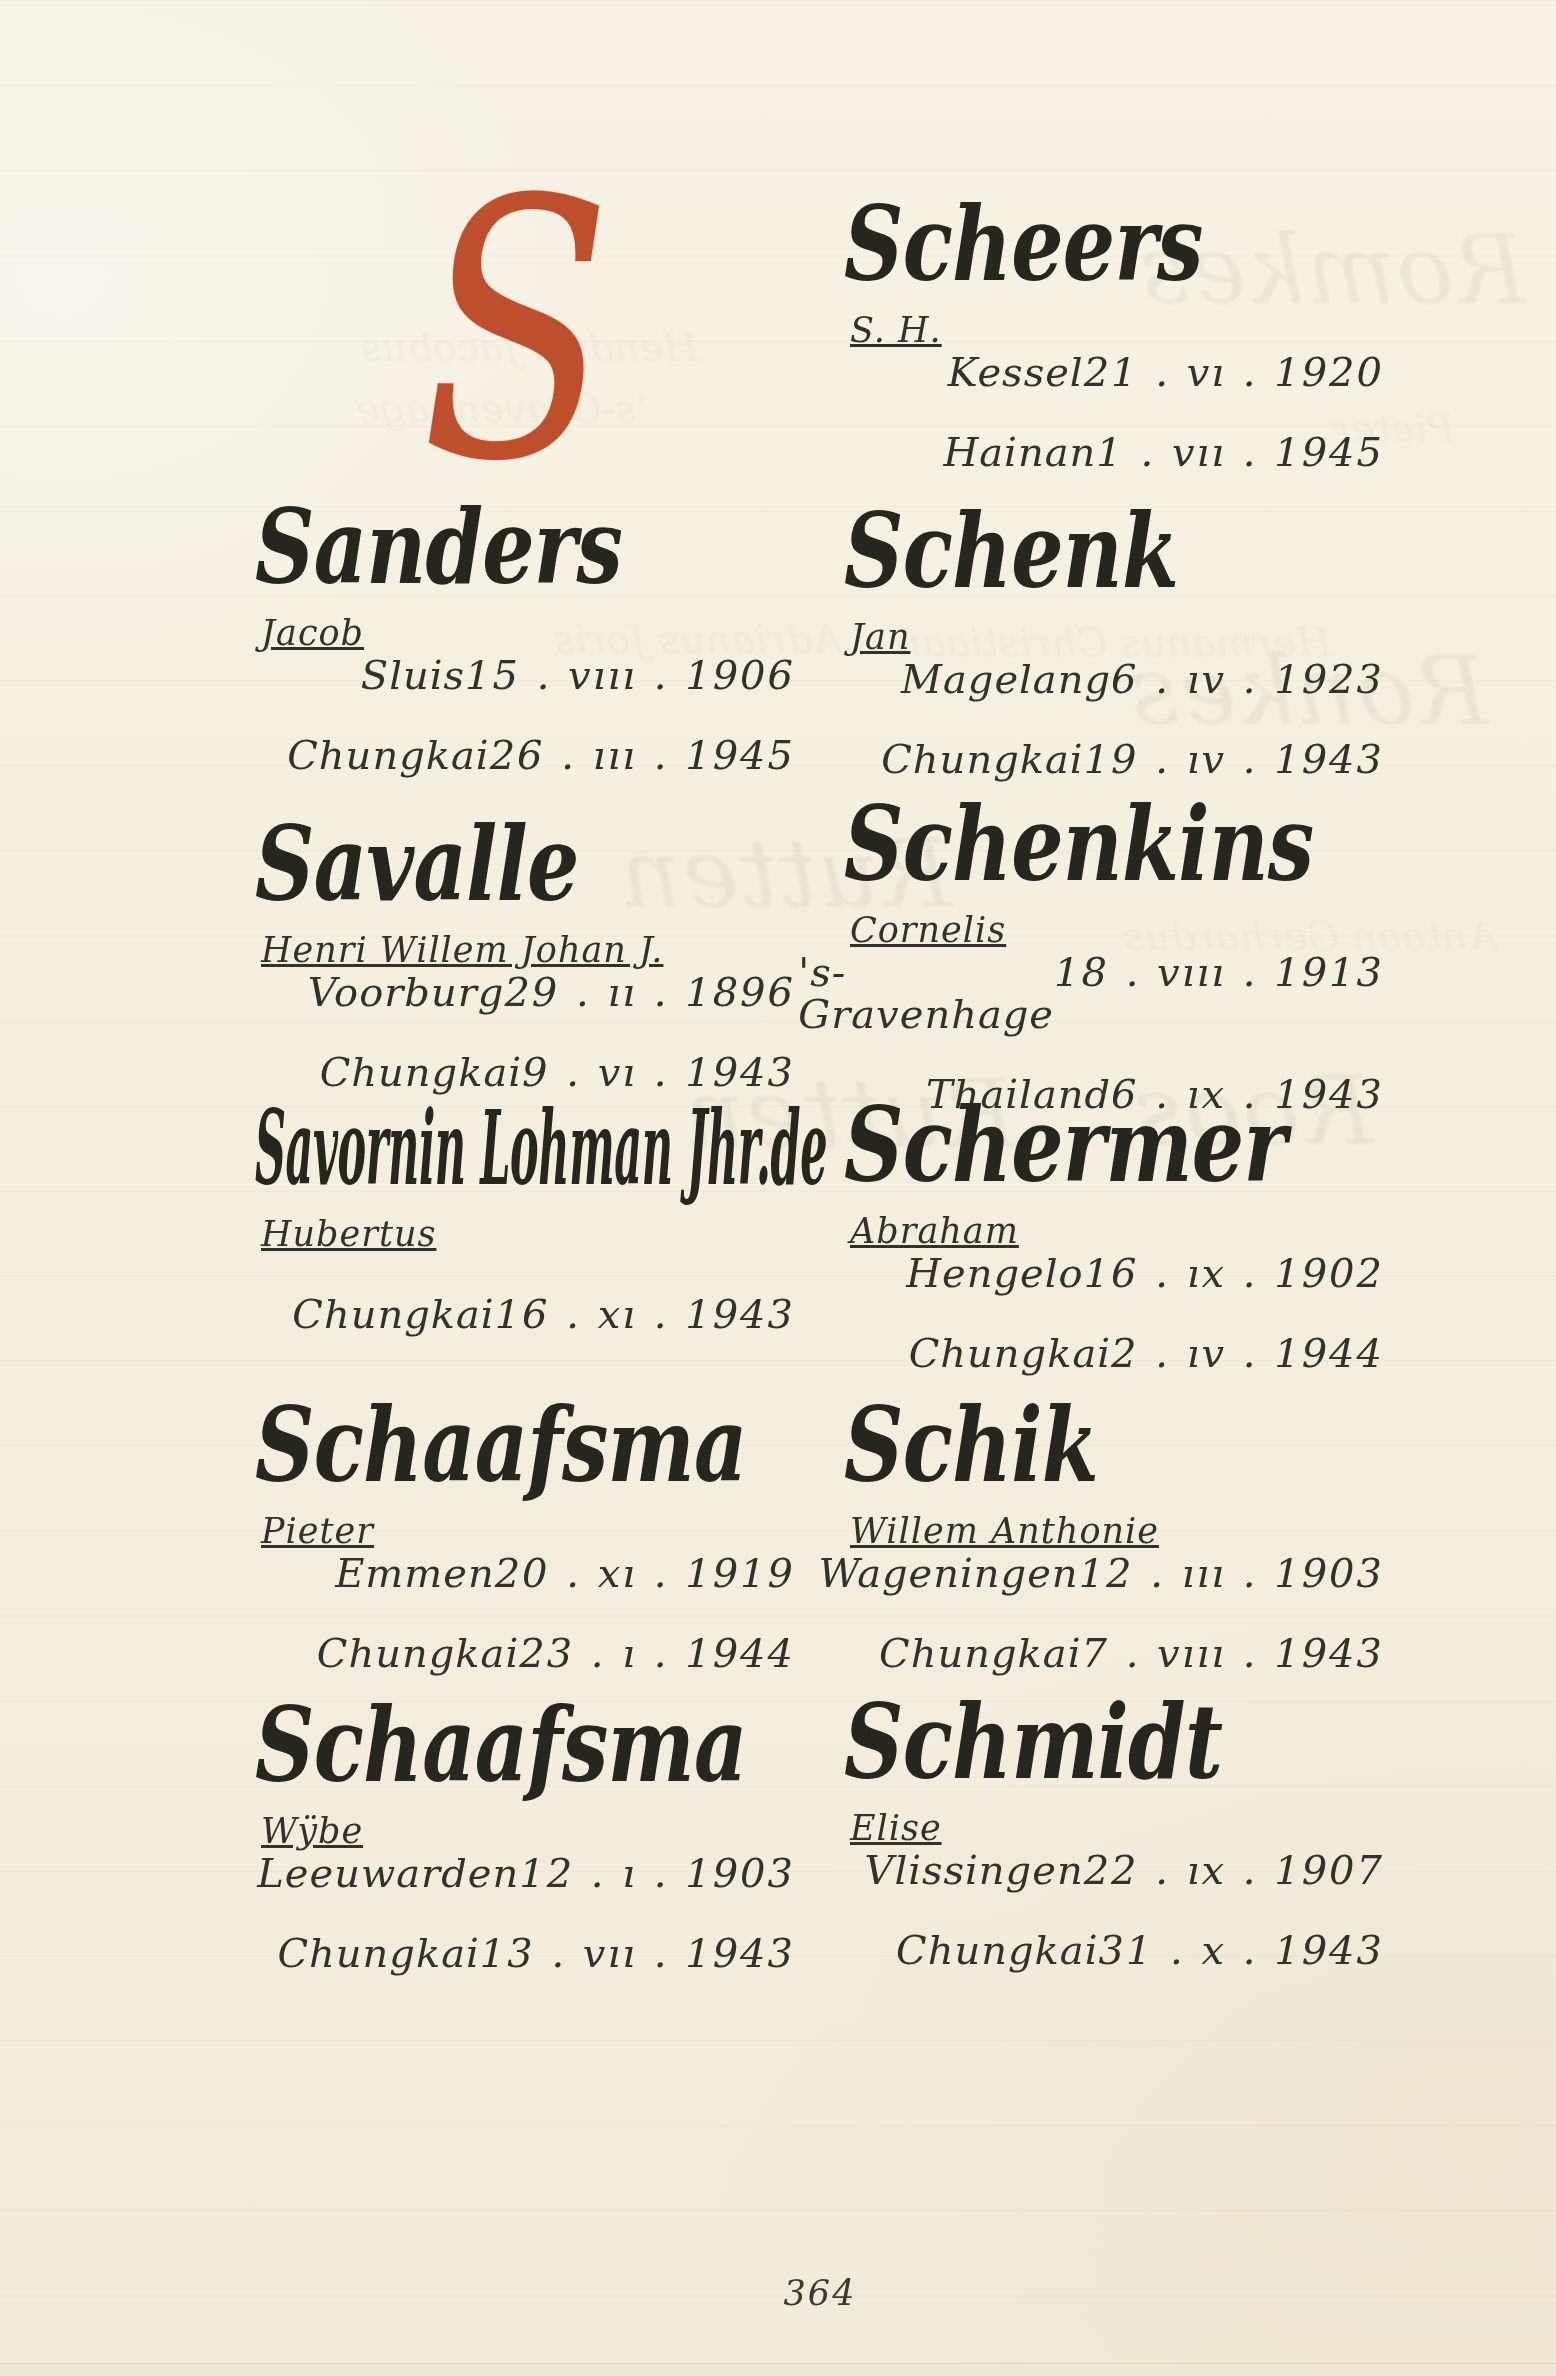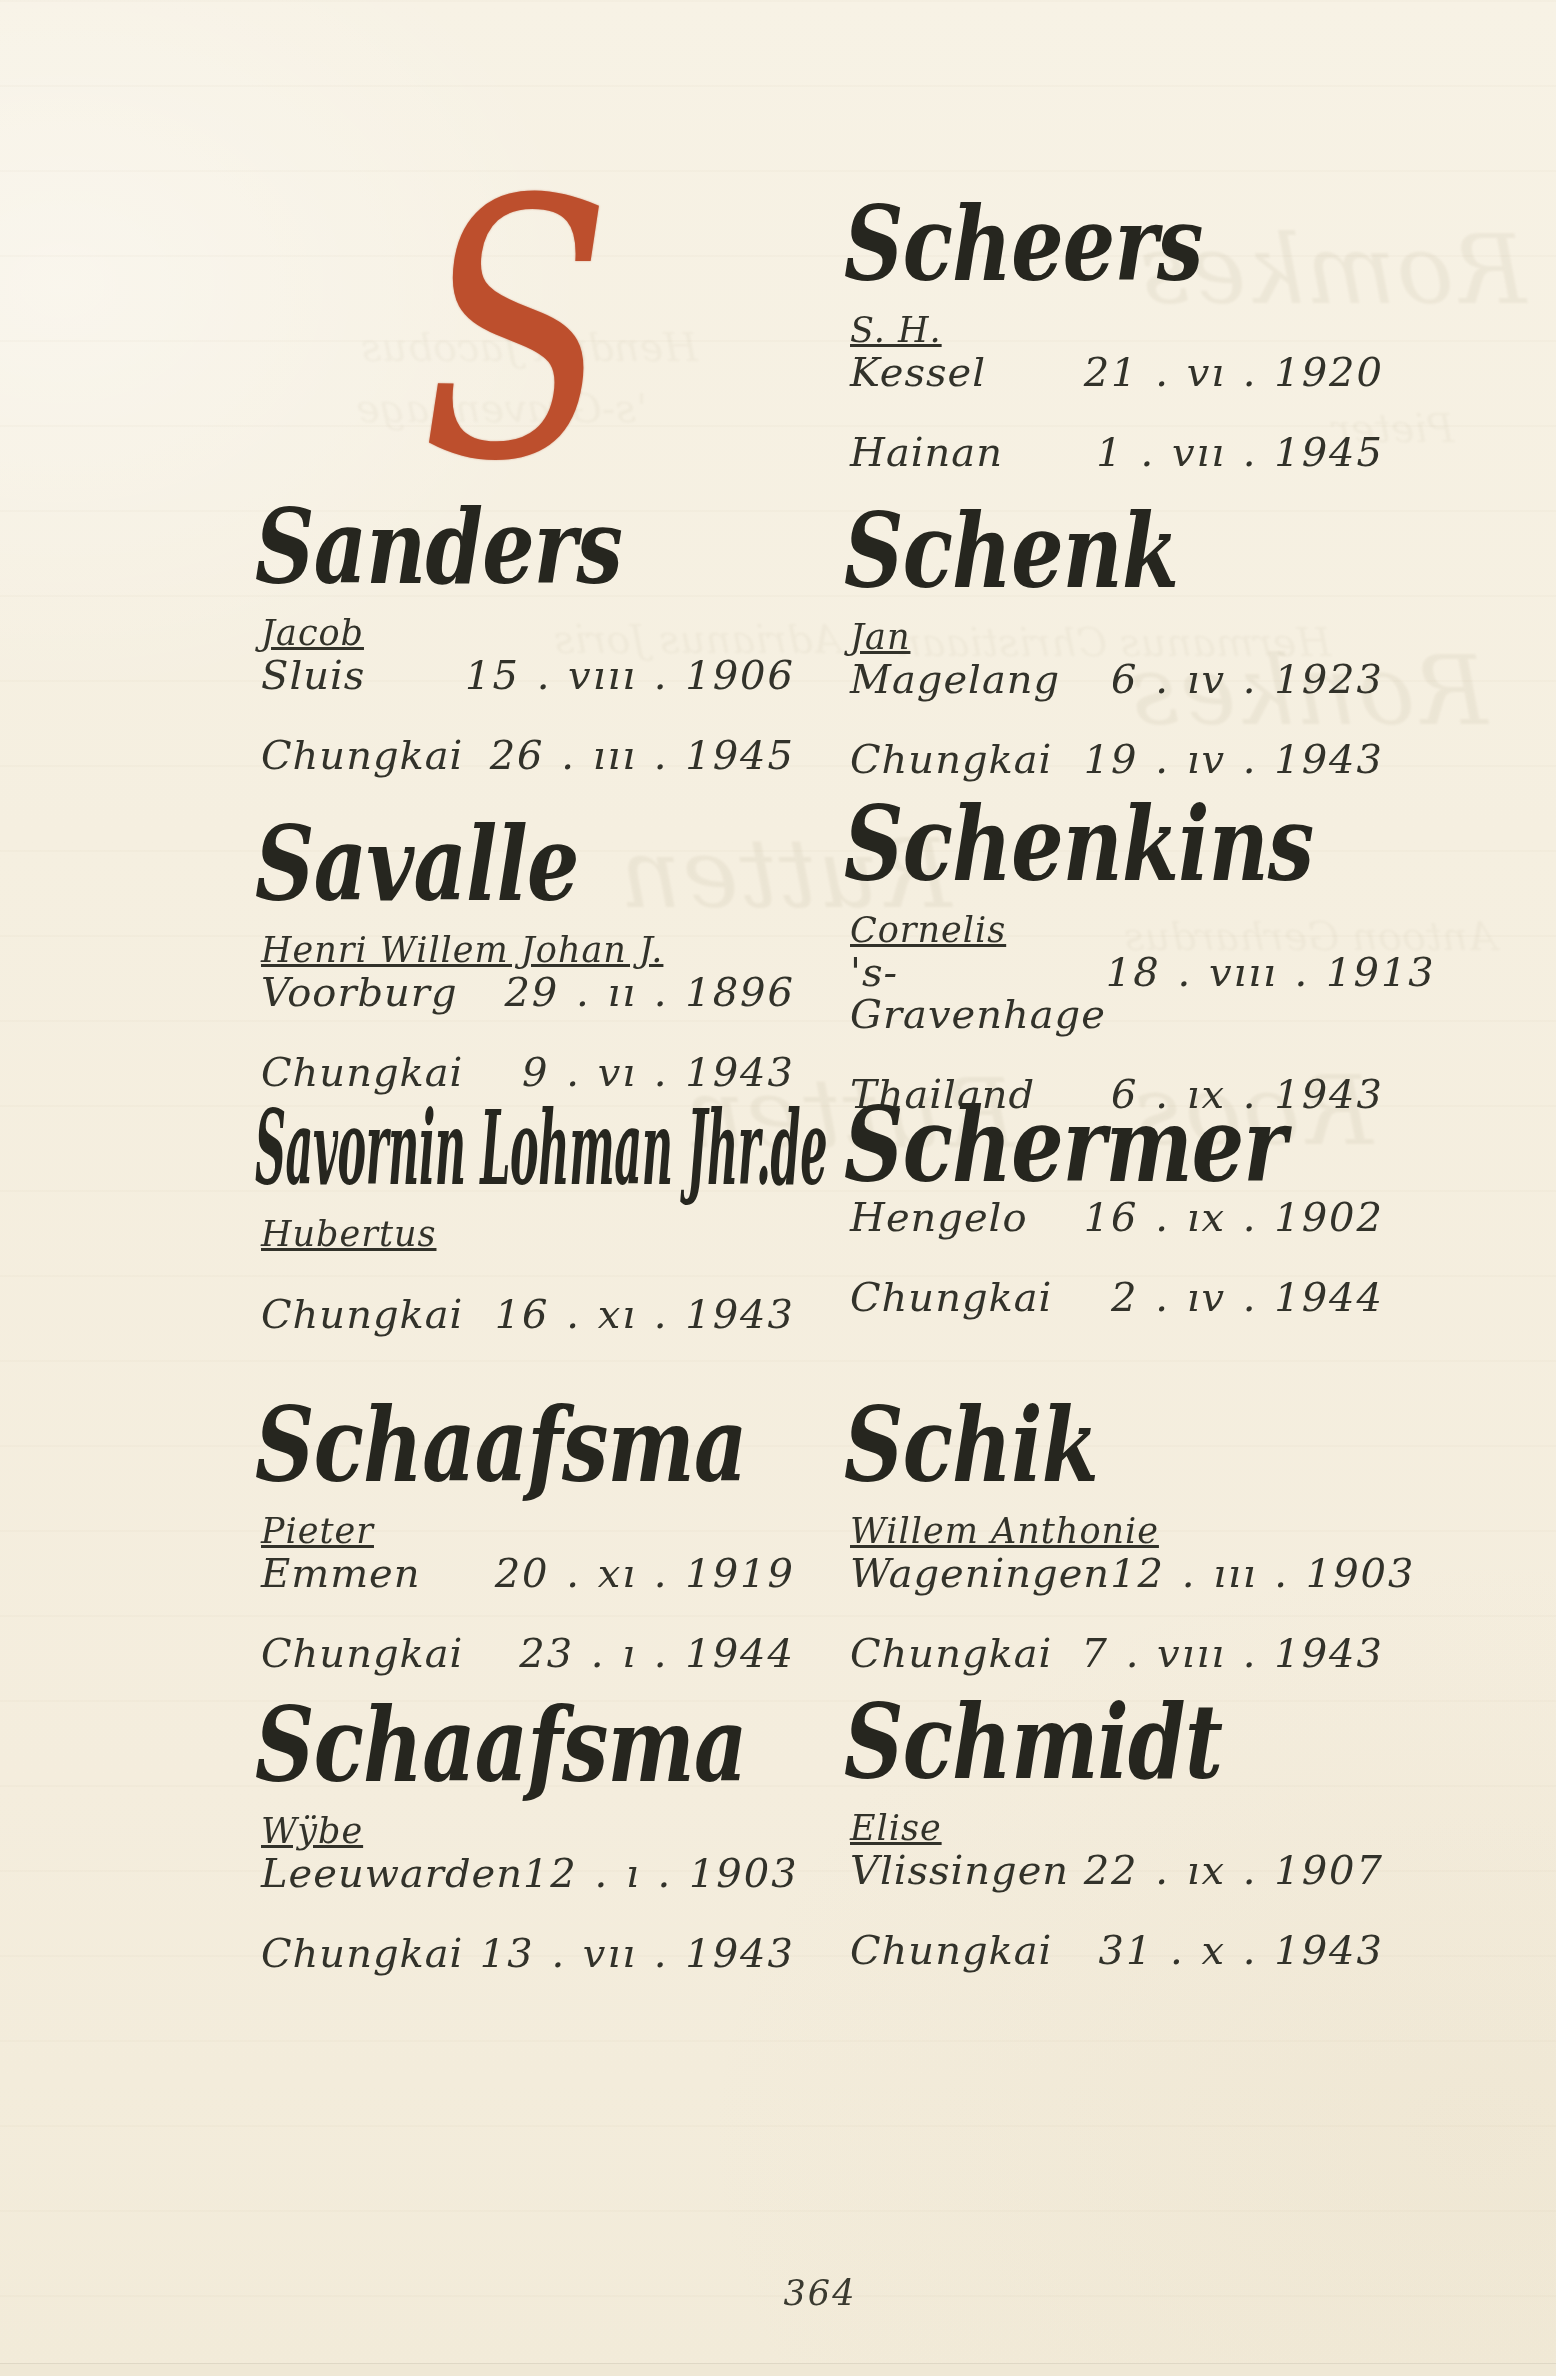--- a/index.html
+++ b/index.html
@@ -66,21 +66,21 @@
     margin:0;font-size:103px;font-weight:600;line-height:1;
     white-space:nowrap;color:#26261f;letter-spacing:-1px;
     transform:scaleX(.8);transform-origin:left bottom;
   }
   .given{
     margin:14px 0 0 6px;font-size:35px;line-height:42px;
     letter-spacing:1px;white-space:nowrap;text-decoration:underline;
   }
   .line{
     margin:0 0 0 6px;font-size:40px;line-height:42px;
-    display:flex;justify-content:space-between;letter-spacing:1px;
+    display:flex;justify-content:flex-end;letter-spacing:1px;
   }
   .line .date{letter-spacing:2px;word-spacing:2px;white-space:nowrap;}
   .line.death{margin-top:38px;}
 
   
   .page-number{
     position:absolute;left:820px;top:2273px;transform:translateX(-50%);
     font-size:35px;color:#3a3a30;letter-spacing:2px;
   }
 </style>
@@ -204,20 +204,21 @@
         <span class="date">18 . vııı . 1913</span>
       </p>
       <p class="line death">
         <span class="place">Thailand</span>
         <span class="date">6 . ıx . 1943</span>
       </p>
     </section>
 
     <section class="entry" id="R3">
       <h2 class="surname" style="transform: scaleX(0.8);">Schermer</h2>
+      <p class="given">Abraham</p>
       <p class="line birth">
         <span class="place">Hengelo</span>
         <span class="date">16 . ıx . 1902</span>
       </p>
       <p class="line death">
         <span class="place">Chungkai</span>
         <span class="date">2 . ıv . 1944</span>
       </p>
     </section>
 

